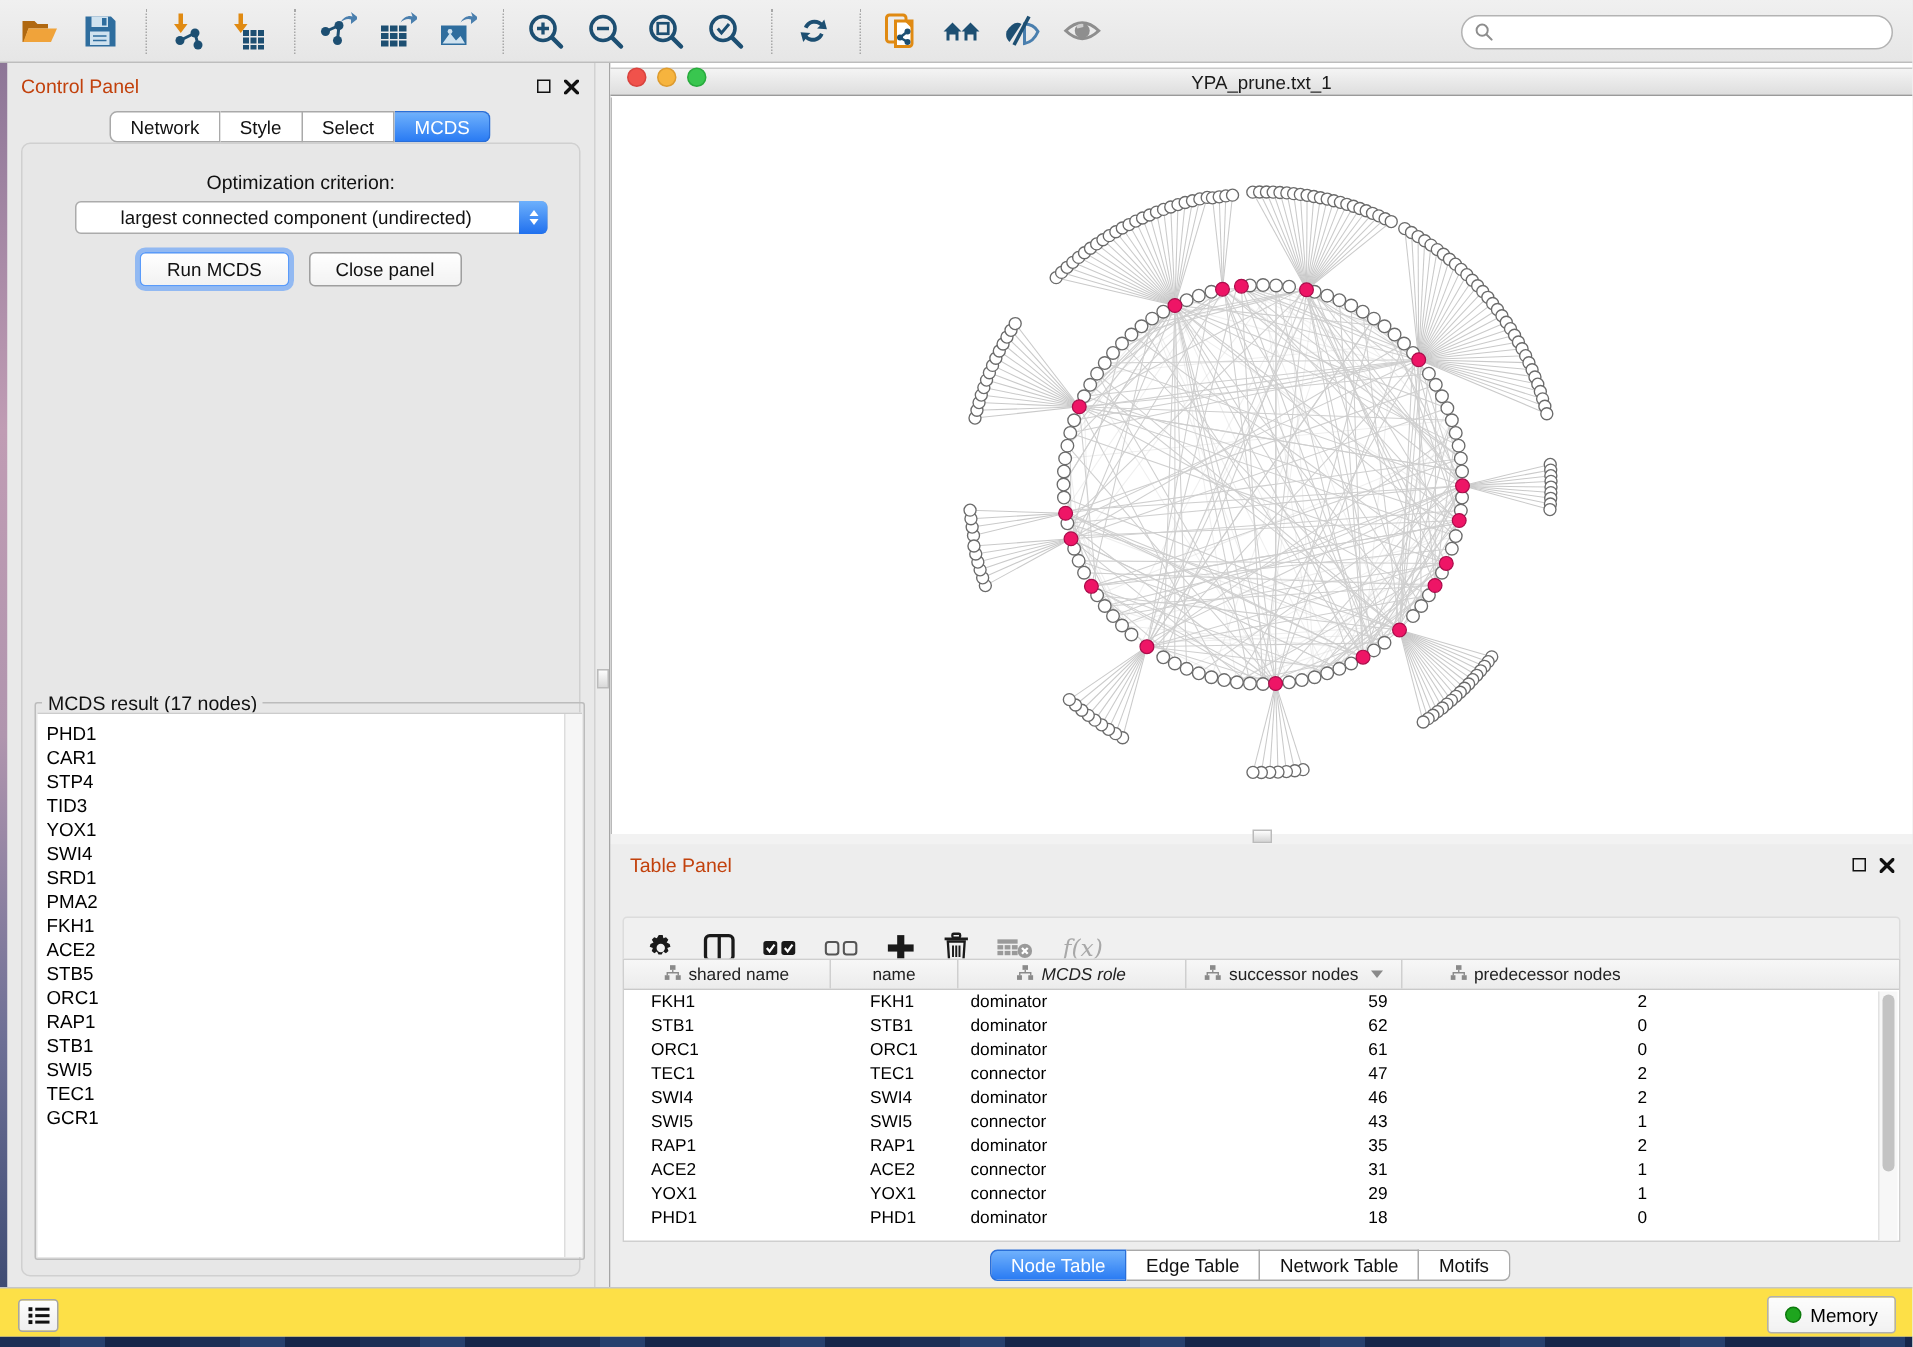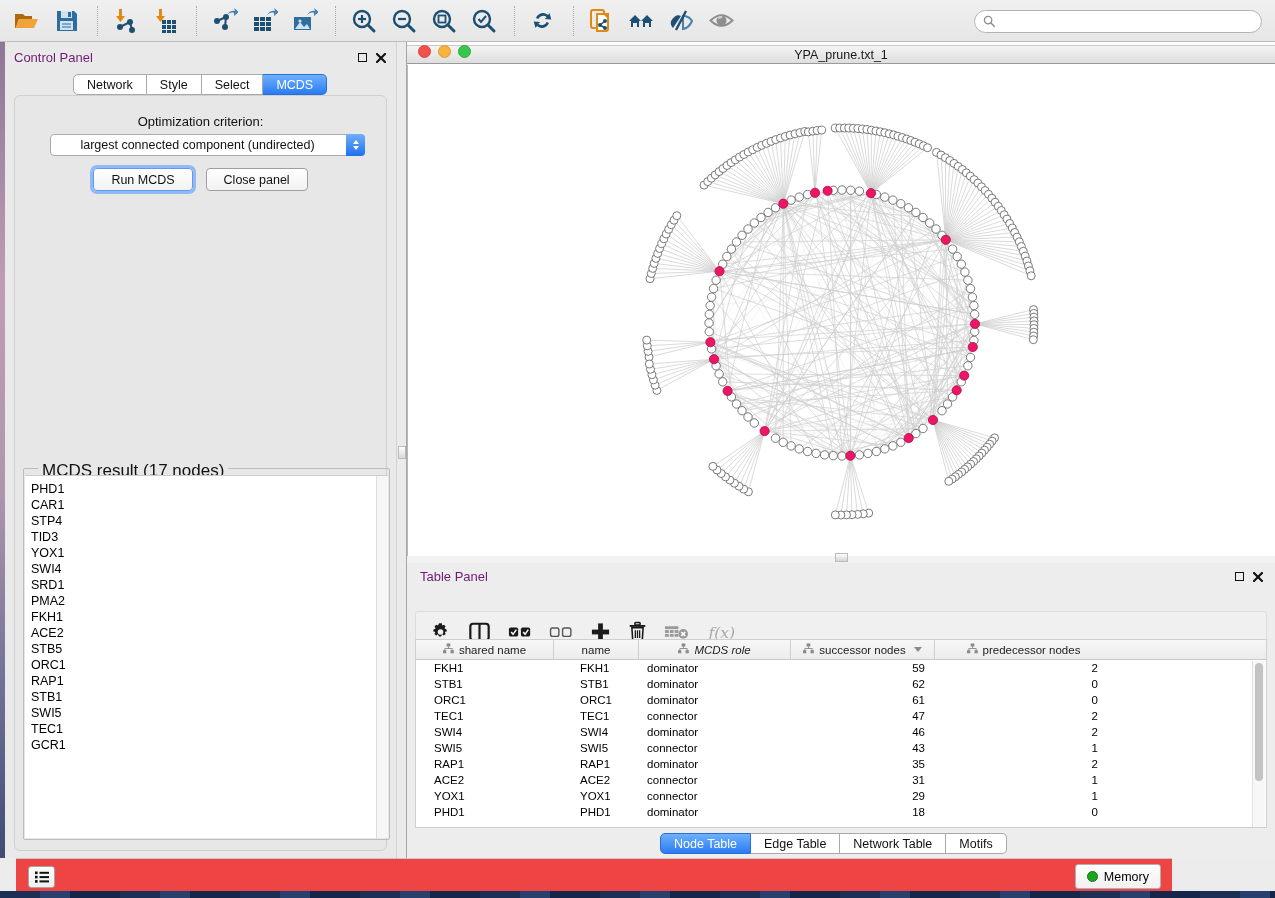--- a/index.html
+++ b/index.html
@@ -21,21 +21,21 @@
   .tbtn svg { width:27px; height:27px; }
   .tsep { width:1px; height:30px; border-left:1px dotted #a8a8a8; margin:0 9px; }
   .searchbox { position:absolute; right:13px; top:10px; width:288px; height:23px;
     background:#fff; border:1px solid #b3b3b3; border-radius:12px; display:flex; align-items:center; padding-left:8px; }
   .searchbox svg { width:13px; height:13px; }
   .searchbox input { border:none; outline:none; flex:1; font-size:12px; background:transparent; padding:0 8px 0 4px; }
 
   
   .control-panel { position:absolute; left:5px; top:42px; width:391px; height:816px; background:#e9e9e9; }
   .panel-title-row { position:absolute; left:9px; top:8px; right:10px; display:flex; align-items:center; }
-  .panel-title { font-size:13px; color:#701a75; }
+  .panel-title { font-size:13px; color:#c2410c; }
   .panel-winbtns { margin-left:auto; display:flex; align-items:center; gap:9px; }
   .float-box { width:9px; height:9px; border:1.6px solid #111; }
   .wbtn { background:none; border:none; display:flex; align-items:center; padding:0; }
 
   .seg { display:flex; position:absolute; }
   .seg .segbtn { height:21px; background:#fff; border:1px solid #a9a9a9; border-left:none;
     font-size:12.5px; padding:0 13px; display:flex; align-items:center; justify-content:center; color:#111; }
   .seg .segbtn:first-child { border-left:1px solid #a9a9a9; border-radius:5px 0 0 5px; }
   .seg .segbtn:last-child { border-radius:0 5px 5px 0; }
   .seg .segbtn.active { background:linear-gradient(#6fb1fc,#2a7bf3); color:#fff; border-color:#2a6fd8; }
@@ -51,21 +51,21 @@
     background:linear-gradient(#6db0fc,#2070ee); display:flex; flex-direction:column; align-items:center; justify-content:center; gap:2px; }
   .stepper .up { width:0; height:0; border-left:3.5px solid transparent; border-right:3.5px solid transparent; border-bottom:4px solid #fff; }
   .stepper .dn { width:0; height:0; border-left:3.5px solid transparent; border-right:3.5px solid transparent; border-top:4px solid #fff; }
   .btnrow { position:absolute; left:0; right:0; top:72px; display:flex; justify-content:center; gap:13px; }
   .macbtn { height:23px; padding:0 17px; background:linear-gradient(#fff,#f2f2f2); border:1px solid #9f9f9f;
     border-radius:4px; font-size:12.5px; color:#111; }
   .macbtn.focused { box-shadow:0 0 0 3px rgba(90,155,250,.6); border-color:#5a9bfa; }
 
   .result-group { position:absolute; left:8px; top:372px; width:367px; height:372px;
     border:1px solid #bcbcbc; border-radius:2px; }
-  .result-group-label { position:absolute; top:-8px; left:14px; background:#e7e7e7; padding:0 4px; font-size:17px; }
+  .result-group-label { position:absolute; top:-8px; left:4px; background:#e7e7e7; padding:0 4px; font-size:13px; }
   .result-list { position:absolute; left:1px; top:6px; right:1px; bottom:1px; background:#fff;
     border-top:1px solid #ccc; overflow:hidden; display:flex; }
   .result-items { flex:1; padding:5px 0 0 6px; }
   .result-items div { font-size:12.5px; line-height:16px; color:#000; }
   .list-scroll { width:12px; background:#f6f6f6; border-left:1px solid #ddd; }
 
   
   .vsplit { position:absolute; left:396px; top:42px; width:11px; height:816px; background:#ebebeb;
     border-left:1px solid #d2d2d2; border-right:1px solid #a5a5a5; }
   .vsplit .grip { position:absolute; left:1px; top:404px; width:8px; height:13px; background:linear-gradient(#fdfdfd,#d9d9d9); border:1px solid #bbb; }
@@ -99,21 +99,21 @@
   .grid-body { position:relative; }
   .grow { display:flex; height:16px; align-items:center; font-size:11.5px; color:#000; }
   .gcell { overflow:hidden; white-space:nowrap; }
   .grid-scroll { position:absolute; right:1px; top:21px; width:13px; height:166px; background:#f7f7f7; border-left:1px solid #e2e2e2; }
   .grid-thumb { position:absolute; left:2px; top:2px; width:8px; height:118px; background:#c3c3c3; border-radius:5px; }
 
   .ttab-bar { left:253px; top:270px; }
   .ttab-bar .segbtn { font-size:12.5px; }
 
   
-  .statusbar { position:absolute; left:16px; top:858px; width:1156px; height:33px; background:#ef4444; border-top:1px solid #c6c6c6; }
+  .statusbar { position:absolute; left:0; top:858px; width:1275px; height:33px; background:#fde047; border-top:1px solid #c6c6c6; }
   .menu-btn { position:absolute; left:12px; top:7px; width:27px; height:22px; background:linear-gradient(#fdfdfd,#efefef);
     border:1px solid #a6a6a6; border-radius:3px; display:flex; align-items:center; justify-content:center; }
   .memory-btn { position:absolute; right:11px; top:5px; height:25px; background:linear-gradient(#fdfdfd,#f1f1f1);
     border:1px solid #b0b0b0; border-radius:3px; display:flex; align-items:center; gap:6px; padding:0 11px; font-size:12.5px; }
   .mem-dot { width:11px; height:11px; border-radius:50%; background:#1ea51e; border:1px solid #0d7a0d; }
 </style>
 </head>
 <body>
 
 <div class="toolbar">

